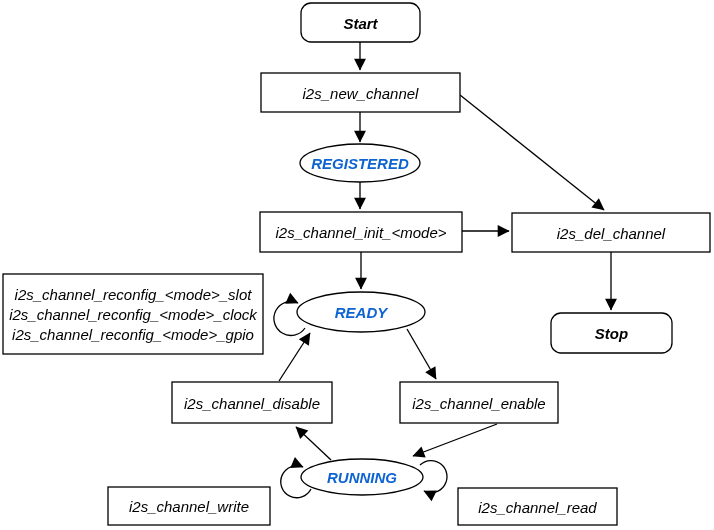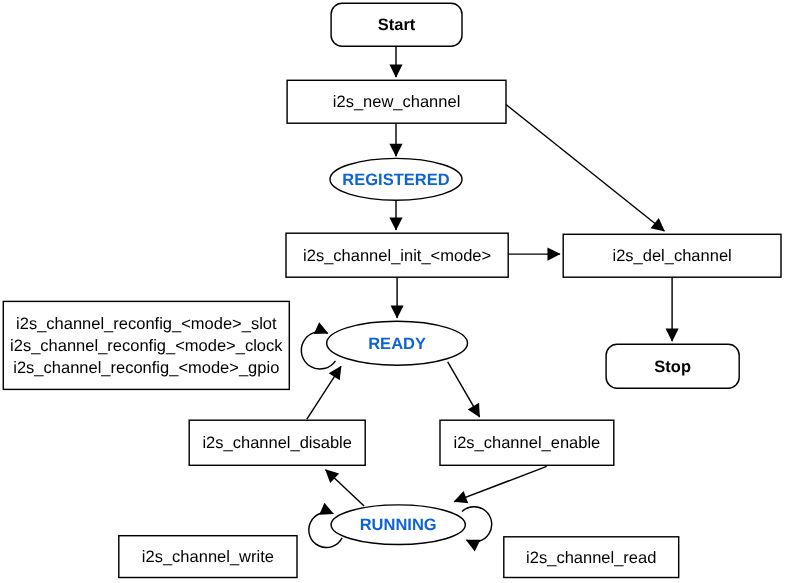--- a/index.html
+++ b/index.html
@@ -2,20 +2,21 @@
 <html><head>
 <meta charset="utf-8">
 <style>
   html, body { margin: 0; padding: 0; background: #ffffff; }
   .canvas-wrap {
     position: relative;
     width: 714px;
     height: 530px;
     background: #ffffff;
     font-family: "Liberation Sans", sans-serif;
+    font-style: italic;
   }
   svg { display: block; }
   .shape {
     fill: #ffffff;
     stroke: #000000;
     stroke-width: 1.3;
   }
   .edge {
     stroke: #000000;
     stroke-width: 1.3;

